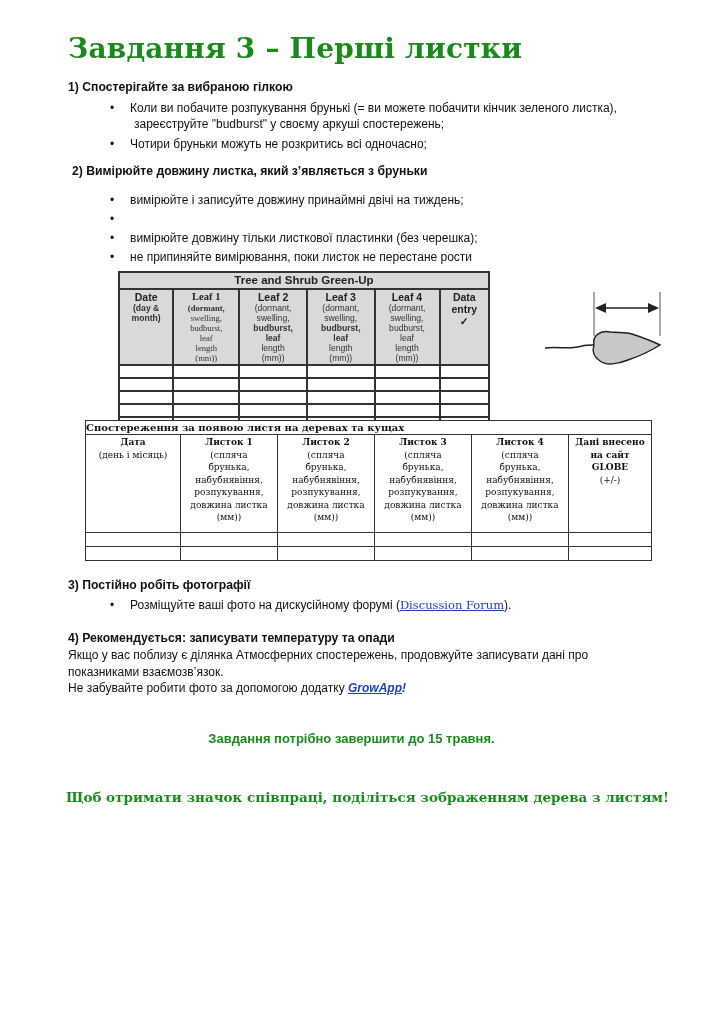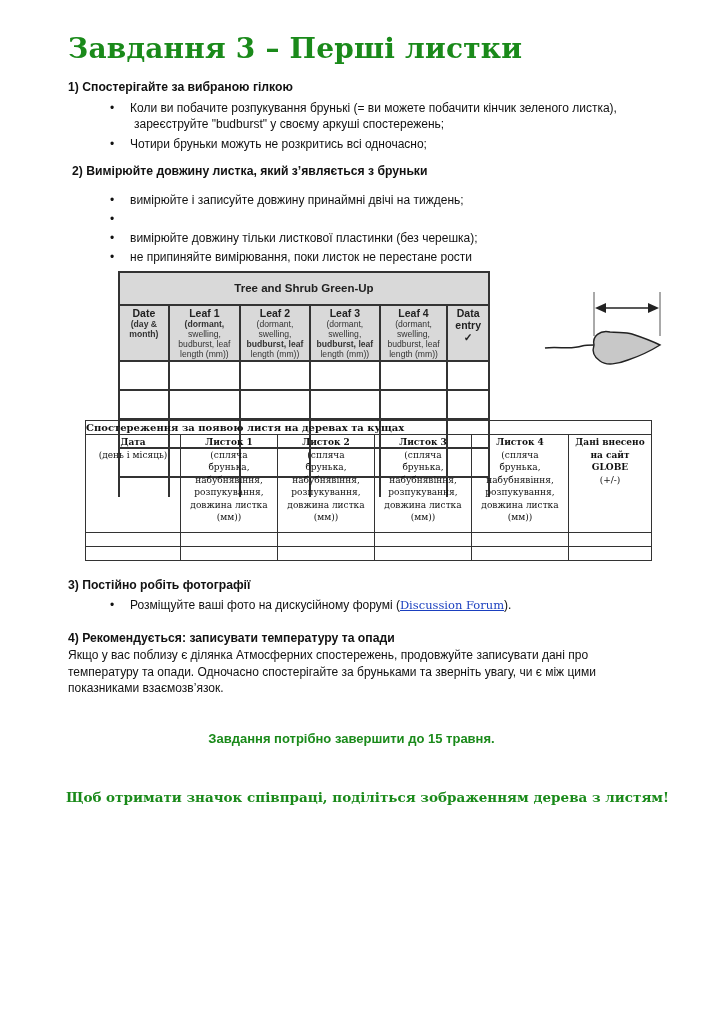--- a/index.html
+++ b/index.html
@@ -7,23 +7,23 @@
   .abs { position: absolute; }
 
   .title { left: 68px; top: 32px; font-family: "DejaVu Serif", serif; font-weight: bold; font-size: 28px; color: #1a8a1a; letter-spacing: 0.2px; }
 
   .sec-h { font-weight: bold; font-size: 12.2px; color: #111; }
   .bul { font-size: 12px; color: #111; line-height: 16px; }
   .bul .dot { position: absolute; left: -20px; top: 0; font-size: 12px; }
 
   
   .gtable { left: 118px; top: 271px; width: 372px; border-collapse: collapse; background: #fff; }
-  .gtable td, .gtable th { border: 2px solid #333; padding: 8px; }
+  .gtable td, .gtable th { border: 2px solid #333; padding: 0; }
   .gtable .gtitle { background: #d9d9d9; font-weight: bold; font-size: 11.5px; text-align: center; height: 15px; line-height: 15px; color: #222; }
-  .gtable .ghead th { background: #d9d9d9; font-weight: normal; vertical-align: top; text-align: center; font-size: 8.6px; line-height: 10px; color: #333; padding: 1px 4px; height: 52px; }
+  .gtable .ghead th { background: #d9d9d9; font-weight: normal; vertical-align: top; text-align: center; font-size: 8.6px; line-height: 10px; color: #333; padding: 1px 10px; height: 52px; }
   .gtable .ghead th .big { font-weight: bold; font-size: 10.5px; display: block; line-height: 12px; color: #222; }
   .gtable .ghead th .b { font-weight: bold; }
   .gtable .grow td { height: 11px; border-top-width: 2px; border-bottom-width: 2px; }
   .gtable .gstub td { height: 3px; border-bottom: none; }
 
   
   .leaf-svg { left: 540px; top: 288px; }
 
   
   .utable { left: 85px; top: 420px; width: 567px; border-collapse: collapse; font-family: "DejaVu Serif", serif; }
@@ -75,21 +75,21 @@
   <tbody>
       <tr>
         <td colspan="6" class="gtitle">Tree and Shrub Green-Up</td>
       </tr>
   <tr class="ghead">
     <th style="width:44px;">
       <span class="big">Date</span>
       <span class="b">(day &amp;</span><br>
       <span class="b">month)</span>
     </th>
-    <th style="width:70px;">
+    <th style="width:70px;font-family:Liberation Serif, serif;">
       <span class="big">Leaf 1</span>
       <span class="b">(dormant,</span><br>
       <span>swelling,</span><br>
       <span>budburst, leaf</span><br>
       <span>length (mm))</span>
     </th>
     <th style="width:68px;">
       <span class="big">Leaf 2</span>
       <span>(dormant,</span><br>
       <span>swelling,</span><br>
@@ -242,18 +242,18 @@
   </table>
 
 <div class="abs sec-h" style="left:68px; top:578px;">3) Постійно робіть фотографії</div>
 <div class="abs bul" style="left:130px; top:597px;">
   <span class="dot">•</span><span>Розміщуйте ваші фото на дискусійному форумі (</span><span class="link">Discussion Forum</span><span>).</span>
 </div>
 
 <div class="abs sec-h" style="left:68px; top:631px;">4) Рекомендується: записувати температуру та опади</div>
 <div class="abs para" style="left:68px; top:647px;">
   <div>Якщо у вас поблизу є ділянка Атмосферних спостережень, продовжуйте записувати дані про</div>
-  <div>температуру та опади. Одночасно спостерігайте за бруньками та зверніть увагу, чи є між цими</div>
   <div>показниками взаємозв’язок.</div>
+  <div><span>Не забувайте робити фото за допомогою додатку </span><span class="link-i">GrowApp</span><span class="link-i" style="text-decoration:none;">!</span></div>
 </div>
 
 <div class="abs deadline">Завдання потрібно завершити до 15 травня.</div>
 <div class="abs badge">Щоб отримати значок співпраці, поділіться зображенням дерева з листям!</div>
 
 </body></html>

